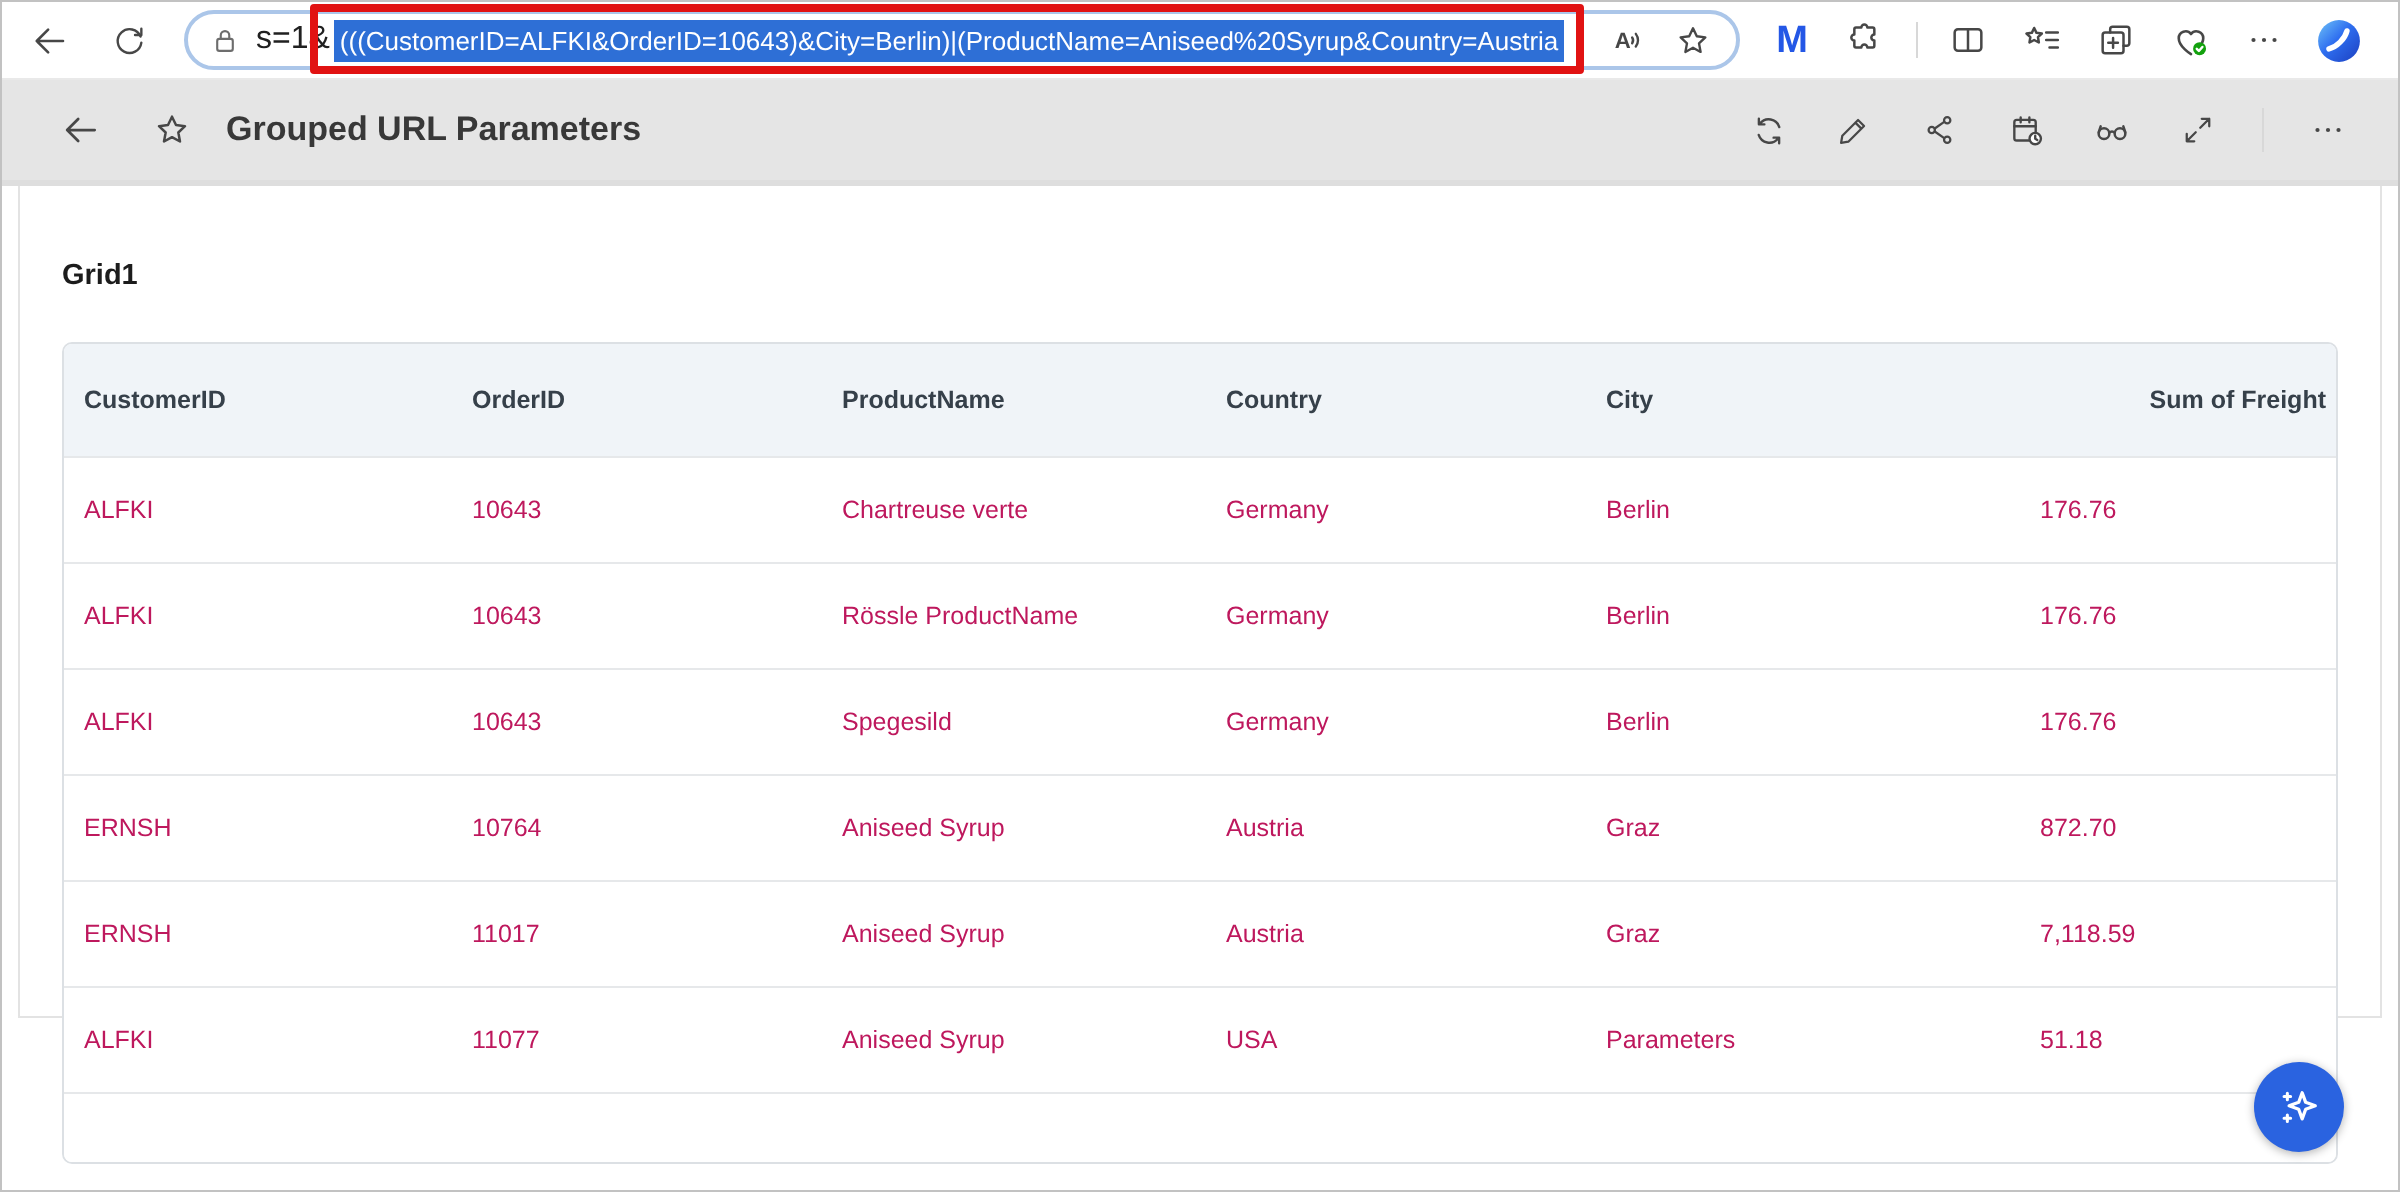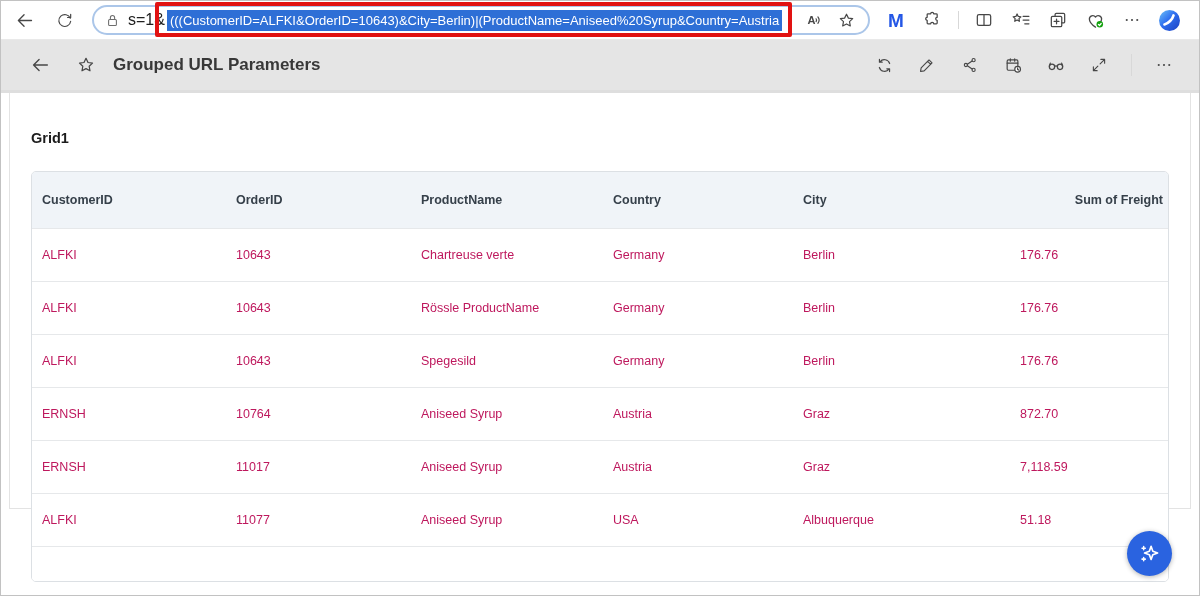--- a/index.html
+++ b/index.html
@@ -266,21 +266,21 @@
           <div class="cell">Aniseed Syrup</div>
           <div class="cell">Austria</div>
           <div class="cell">Graz</div>
           <div class="cell">7,118.59</div>
         </div>
         <div class="cols grow">
           <div class="cell">ALFKI</div>
           <div class="cell">11077</div>
           <div class="cell">Aniseed Syrup</div>
           <div class="cell">USA</div>
-          <div class="cell">Albuquerque</div>
+          <div class="cell">Parameters</div>
           <div class="cell">51.18</div>
         </div>
       <div class="row-empty"></div>
     </div>
   </div>
 
   <div class="fab">
     <svg width="24" height="24" viewBox="0 0 22 22">
       <path d="M12 4l1.6 4.4L18 10l-4.4 1.6L12 16l-1.6-4.4L6 10l4.4-1.6z" stroke="#fff" fill="none" stroke-width="1.5" stroke-linejoin="round"></path>
       <path d="M5.2 4.2v3M3.7 5.7h3M5.2 14.2v3M3.7 15.7h3" stroke="#fff" fill="none" stroke-width="1.4" stroke-linecap="round"></path>

